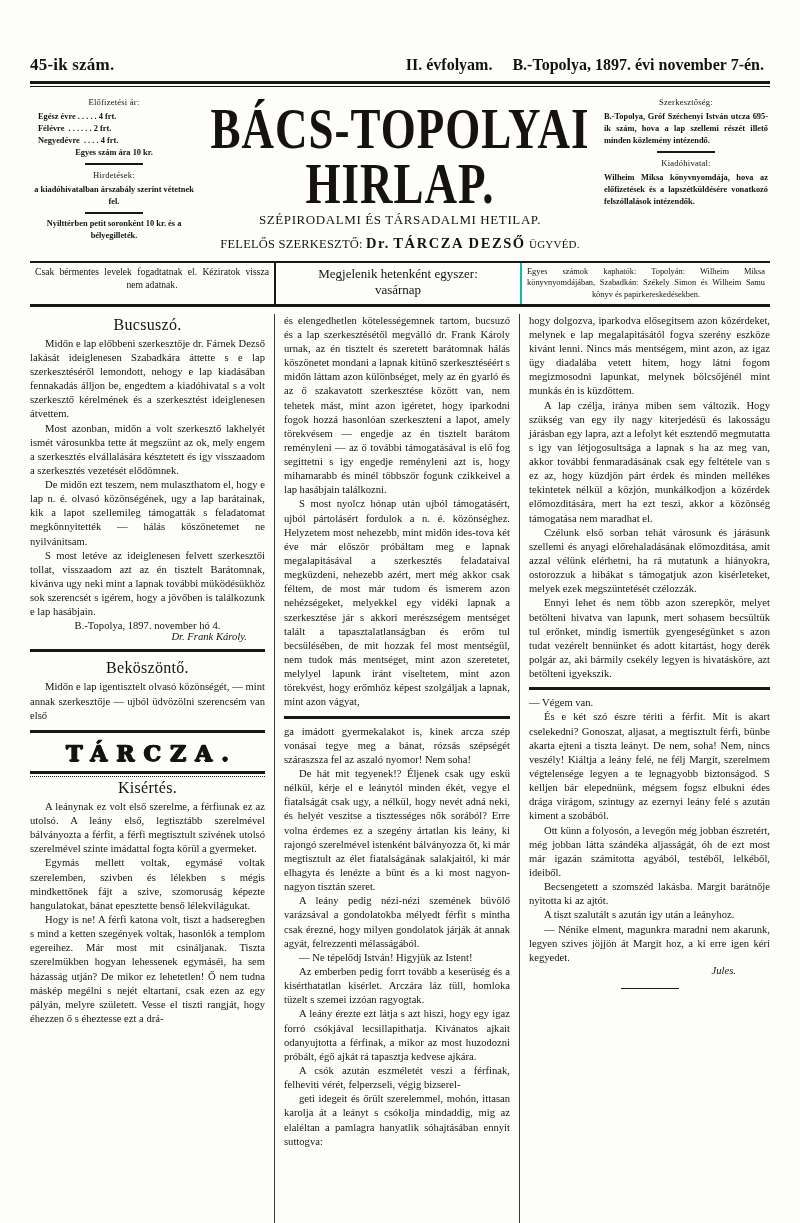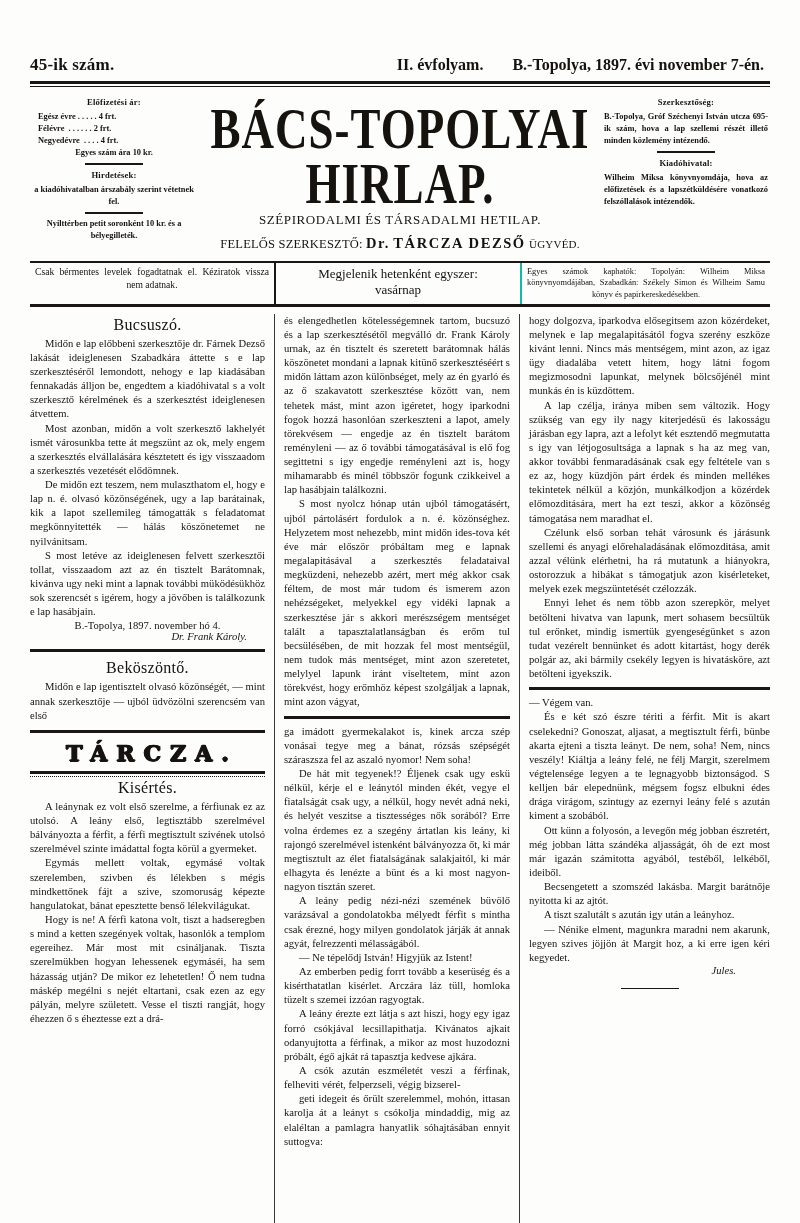--- a/index.html
+++ b/index.html
@@ -35,21 +35,21 @@
   }
   .issue-no {
     font-size: 17px;
     letter-spacing: .2px;
     white-space: nowrap;
   }
   .topline-right {
     margin-left: auto;
     display: flex;
     align-items: baseline;
-    gap: 29px;
+    gap: 20px;
     padding-right: 6px;
     margin-top: 28px;
   }
   .volume, .placedate {
     font-size: 16px;
     white-space: nowrap;
   }
 
   .rule-heavy {
     border: 0;
@@ -68,21 +68,21 @@
   .mast-col {
     width: 168px;
     text-align: center;
     font-size: 8.4px;
     line-height: 1.42;
     font-weight: bold;
     padding-top: 2px;
   }
   .mast-col .head {
     font-size: 8.6px;
-    font-weight: bold;
+    font-weight: normal;
     margin-bottom: 3px;
     letter-spacing: .2px;
   }
   .mast-col .row {
     text-align: left;
     padding-left: 8px;
     white-space: pre;
   }
   .mast-col .ctr { text-align: center; }
   .minirule {

